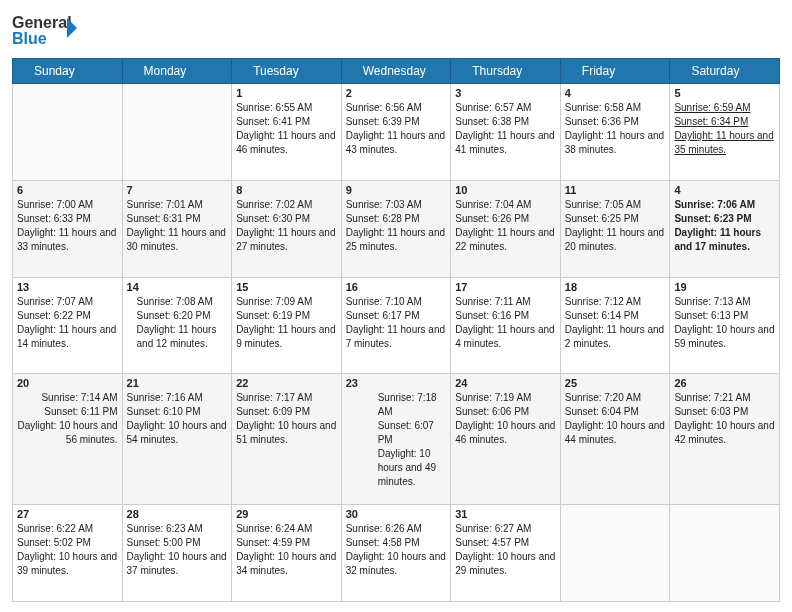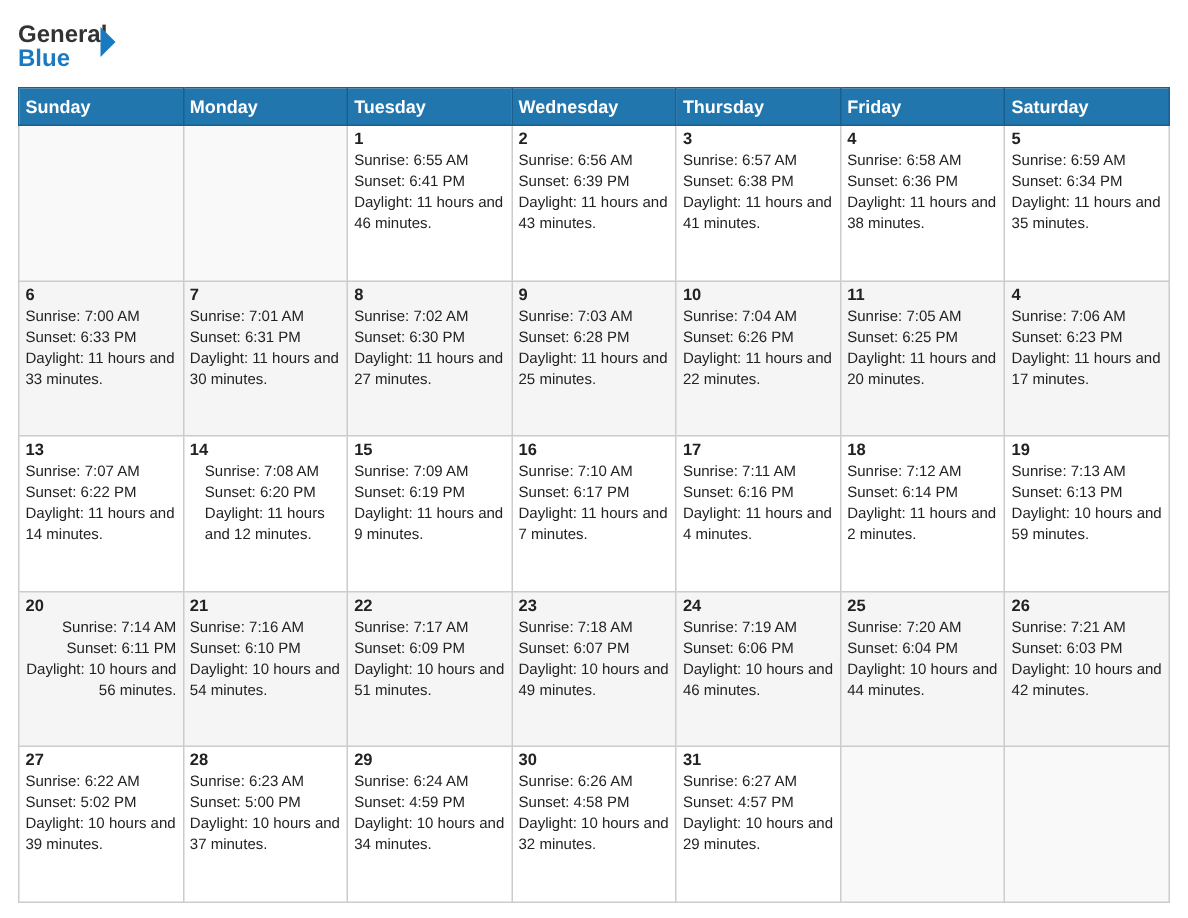--- a/index.html
+++ b/index.html
@@ -45,22 +45,22 @@
       flex: 1;
       border: 1px solid #ccc;
       border-collapse: collapse;
       width: 100%;
       table-layout: fixed;
     }
     .calendar th {
       background: #2176ae;
       color: #fff;
       font-size: 12px;
-      font-weight: bold;
-      padding: 5px 4px;
+      font-weight: normal;
+      padding: 5px 21px;
       text-align: left;
       border: 1px solid #1a5f8e;
     }
     .calendar td {
       vertical-align: top;
       border: 1px solid #ccc;
       padding: 3px 4px;
       font-size: 9.5px;
       color: #222;
       height: 88px;
@@ -137,21 +137,21 @@
 Daylight: 11 hours and 41 minutes.</div>
           </td>
           <td>
             <span class="day-num">4</span>
             <div class="cell-info" style="white-space: pre-line;">Sunrise: 6:58 AM
 Sunset: 6:36 PM
 Daylight: 11 hours and 38 minutes.</div>
           </td>
           <td>
             <span class="day-num">5</span>
-            <div class="cell-info" style="white-space: pre-line;">Sunrise: 6:59 AM
+            <div class="cell-info" style="white-space: pre-line; text-decoration: underline;">Sunrise: 6:59 AM
 Sunset: 6:34 PM
 Daylight: 11 hours and 35 minutes.</div>
           </td>
         </tr>
         <tr>
           <td>
             <span class="day-num">6</span>
             <div class="cell-info" style="white-space: pre-line;">Sunrise: 7:00 AM
 Sunset: 6:33 PM
 Daylight: 11 hours and 33 minutes.</div>
@@ -181,21 +181,21 @@
 Daylight: 11 hours and 22 minutes.</div>
           </td>
           <td>
             <span class="day-num">11</span>
             <div class="cell-info" style="white-space: pre-line;">Sunrise: 7:05 AM
 Sunset: 6:25 PM
 Daylight: 11 hours and 20 minutes.</div>
           </td>
           <td>
             <span class="day-num">4</span>
-            <div class="cell-info" style="white-space: pre-line;">Sunrise: 7:06 AM
+            <div class="cell-info" style="white-space: pre-line; font-weight: bold;">Sunrise: 7:06 AM
 Sunset: 6:23 PM
 Daylight: 11 hours and 17 minutes.</div>
           </td>
         </tr>
         <tr>
           <td>
             <span class="day-num">13</span>
             <div class="cell-info" style="white-space: pre-line;">Sunrise: 7:07 AM
 Sunset: 6:22 PM
 Daylight: 11 hours and 14 minutes.</div>
@@ -251,21 +251,21 @@
 Daylight: 10 hours and 54 minutes.</div>
           </td>
           <td>
             <span class="day-num">22</span>
             <div class="cell-info" style="white-space: pre-line;">Sunrise: 7:17 AM
 Sunset: 6:09 PM
 Daylight: 10 hours and 51 minutes.</div>
           </td>
           <td>
             <span class="day-num">23</span>
-            <div class="cell-info" style="white-space: pre-line;">Sunrise: 7:18 AM
+            <div class="cell-info" style="white-space: pre-line; margin-left: 32px;">Sunrise: 7:18 AM
 Sunset: 6:07 PM
 Daylight: 10 hours and 49 minutes.</div>
           </td>
           <td>
             <span class="day-num">24</span>
             <div class="cell-info" style="white-space: pre-line;">Sunrise: 7:19 AM
 Sunset: 6:06 PM
 Daylight: 10 hours and 46 minutes.</div>
           </td>
           <td>

